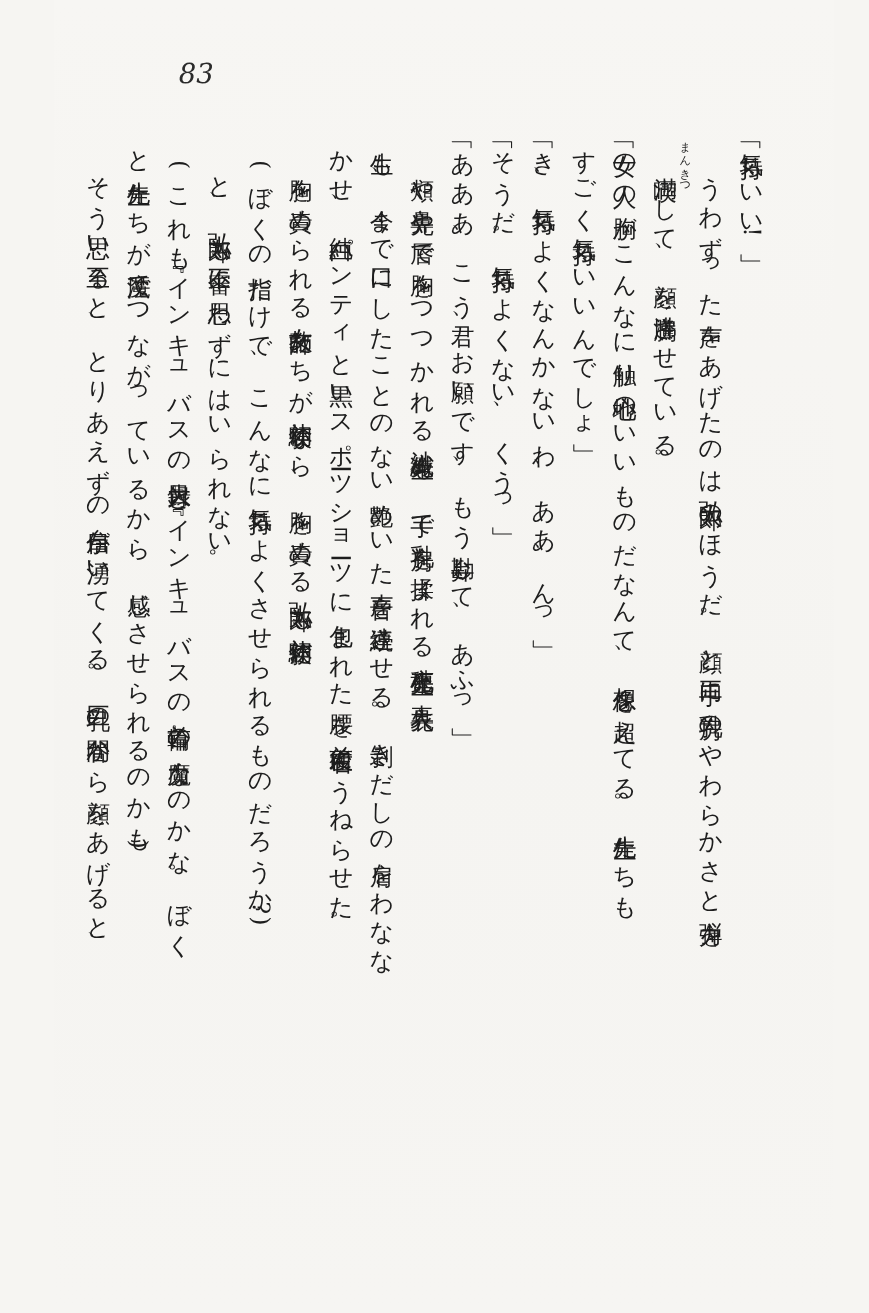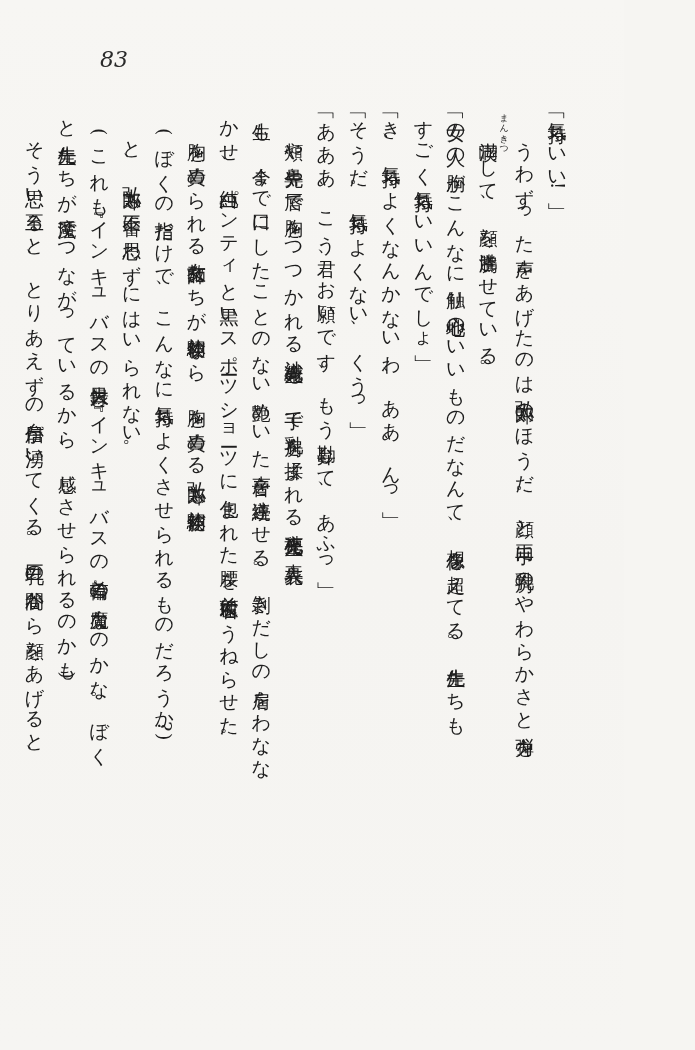--- a/index.html
+++ b/index.html
@@ -10,20 +10,21 @@
     width: 695px;
     height: 1050px;
     background: #f6f5f2;
     overflow: hidden;
   }
   .page {
     position: relative;
     width: 624px;
     height: 1050px;
     background: linear-gradient(180deg, #f7f6f3 0%, #f5f4f1 55%, #f6f5f2 100%);
+    margin-left: 43px;
   }
   .page-number {
     position: absolute;
     left: 100px;
     top: 47px;
     font-family: "DejaVu Serif", "Liberation Serif", serif;
     font-style: italic;
     font-size: 22px;
     color: #2b2b2b;
   }

